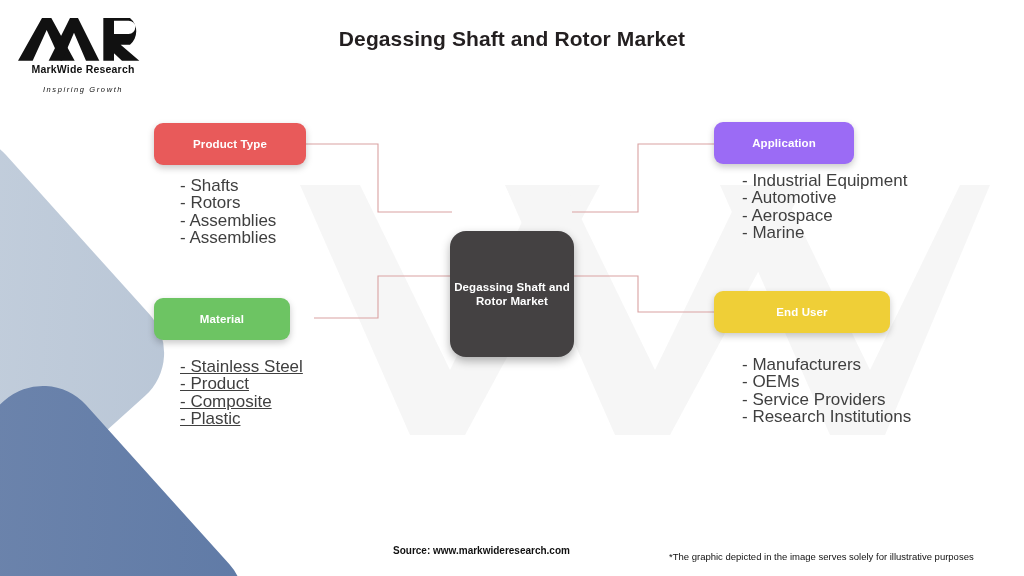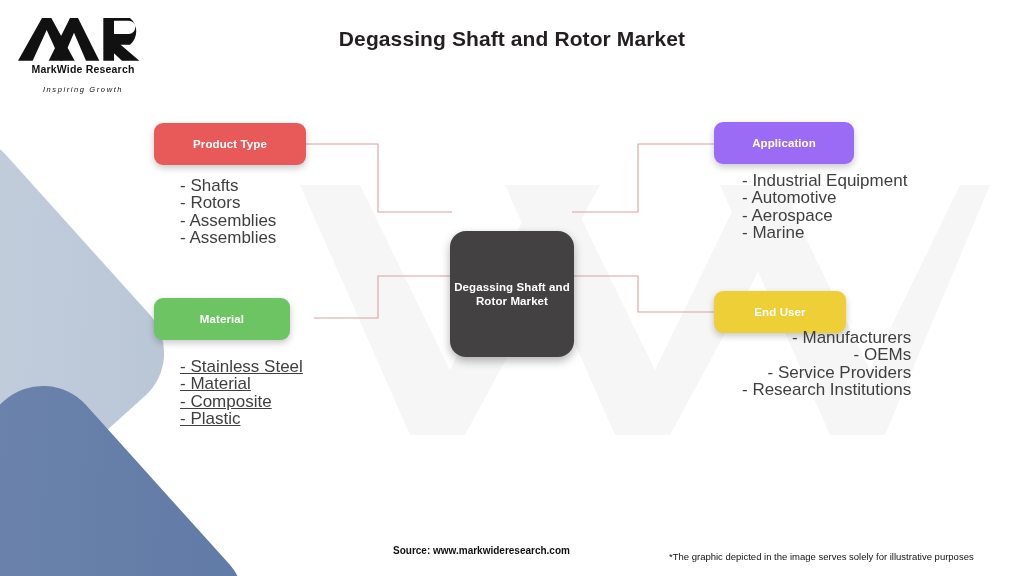--- a/index.html
+++ b/index.html
@@ -62,22 +62,22 @@
 
   #n-product  { left:154px; top:123px; width:152px; height:42px; background:#e85a5a; }
   #i-product  { left:180px; top:177px; }
 
   #n-material { left:154px; top:298px; width:136px; height:42px; background:#6dc463; }
   #i-material { left:180px; top:358px;text-decoration:underline; }
 
   #n-application { left:714px; top:122px; width:140px; height:42px; background:#9b6bf5; }
   #i-application { left:742px; top:172px; }
 
-  #n-enduser  { left:714px; top:291px; width:132px; height:42px; background:#efcf37; }
-  #i-enduser  { left:742px; top:329px;text-align:right; }
+  #n-enduser  { left:714px; top:291px; width:176px; height:42px; background:#efcf37; }
+  #i-enduser  { left:742px; top:356px; }
 
   #n-center {
     left:450px; top:193px; width:124px; height:126px;
     background:#444142; border-radius:16px;
     flex-direction:column; font-size:11.5px; line-height:14px;
     text-align:center; box-shadow:0 4px 10px rgba(0,0,0,.3);margin-top:38px;
   }
   #n-center span { display:block; }
 
   
@@ -170,21 +170,21 @@
   <div>- Automotive</div>
   <div>- Aerospace</div>
   <div>- Marine</div>
 </div>
 
 <div class="node" id="n-material">
   <span>Material</span>
 </div>
 <div class="items" id="i-material">
   <div>- Stainless Steel</div>
-  <div>- Material</div>
+  <div>- Product</div>
   <div>- Composite</div>
   <div>- Plastic</div>
 </div>
 
 <div class="node" id="n-enduser">
   <span>End User</span>
 </div>
 <div class="items" id="i-enduser">
   <div>- Manufacturers</div>
   <div>- OEMs</div>

